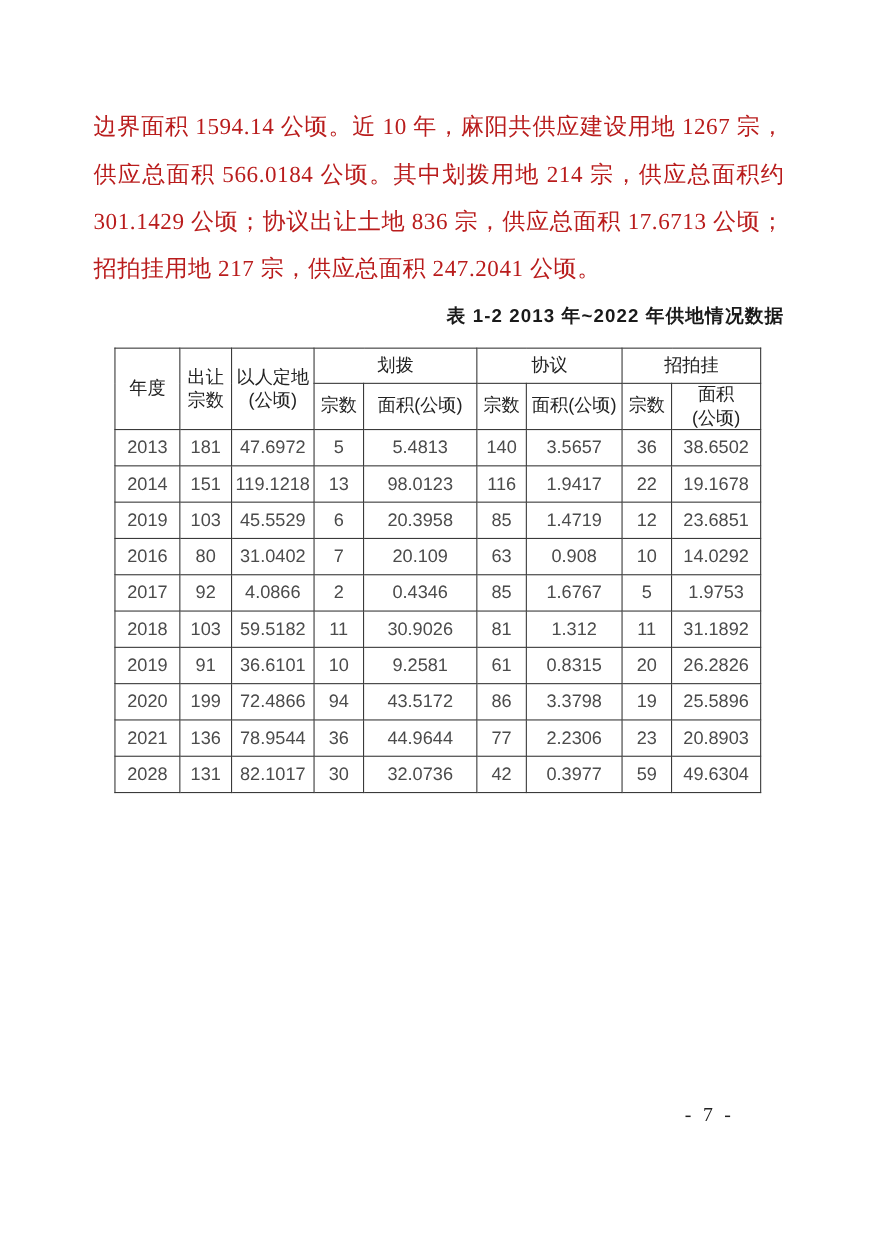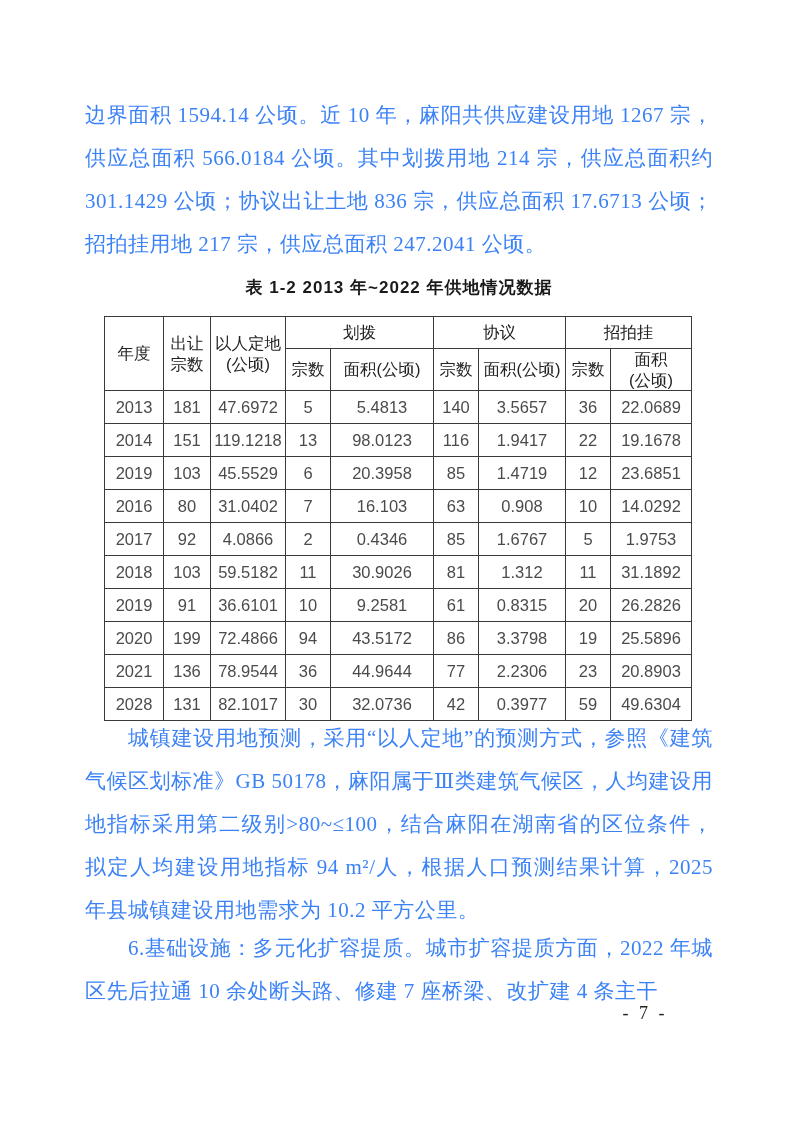--- a/index.html
+++ b/index.html
@@ -15,31 +15,31 @@
   .body-text {
     position: absolute;
     left: 85px;
     width: 628px;
     margin: 0;
     font-size: 21px;
     line-height: 43px;
     text-align: justify;
     text-justify: inter-ideograph;
     letter-spacing: 0.5px;
-    color: #3b82f6;
+    color: #b91c1c;
   }
   .para-1 { top: 94px; }
   .para-2 { top: 717px; text-indent: 43px; }
   .para-3 { top: 927px; text-indent: 43px; }
   .table-title {
     position: absolute;
     top: 276px;
     left: 85px;
     width: 628px;
-    text-align: center;
+    text-align: right;
     font-family: "Liberation Sans", "DejaVu Sans", sans-serif;
     font-size: 17px;
     font-weight: 700;
     color: #1a1a1a;
     letter-spacing: 1px;
   }
   table.supply-table {
     position: absolute;
     top: 316px;
     left: 104px;
@@ -124,21 +124,21 @@
     <tbody>
         <tr>
           <td>2013</td>
           <td>181</td>
           <td>47.6972</td>
           <td>5</td>
           <td>5.4813</td>
           <td>140</td>
           <td>3.5657</td>
           <td>36</td>
-          <td>22.0689</td>
+          <td>38.6502</td>
         </tr>
         <tr>
           <td>2014</td>
           <td>151</td>
           <td>119.1218</td>
           <td>13</td>
           <td>98.0123</td>
           <td>116</td>
           <td>1.9417</td>
           <td>22</td>
@@ -153,21 +153,21 @@
           <td>85</td>
           <td>1.4719</td>
           <td>12</td>
           <td>23.6851</td>
         </tr>
         <tr>
           <td>2016</td>
           <td>80</td>
           <td>31.0402</td>
           <td>7</td>
-          <td>16.103</td>
+          <td>20.109</td>
           <td>63</td>
           <td>0.908</td>
           <td>10</td>
           <td>14.0292</td>
         </tr>
         <tr>
           <td>2017</td>
           <td>92</td>
           <td>4.0866</td>
           <td>2</td>
@@ -228,19 +228,17 @@
           <td>30</td>
           <td>32.0736</td>
           <td>42</td>
           <td>0.3977</td>
           <td>59</td>
           <td>49.6304</td>
         </tr>
       </tbody>
   </table>
 
-  <p class="body-text para-2">城镇建设用地预测，采用“以人定地”的预测方式，参照《建筑气候区划标准》GB 50178，麻阳属于Ⅲ类建筑气候区，人均建设用地指标采用第二级别&gt;80~≤100，结合麻阳在湖南省的区位条件，拟定人均建设用地指标 94 m²/人，根据人口预测结果计算，2025 年县城镇建设用地需求为 10.2 平方公里。</p>
-
-  <p class="body-text para-3">6.基础设施：多元化扩容提质。城市扩容提质方面，2022 年城区先后拉通 10 余处断头路、修建 7 座桥梁、改扩建 4 条主干</p>
+
 
   <div class="page-number">- 7 -</div>
 
 </div>
 
 </body></html>

